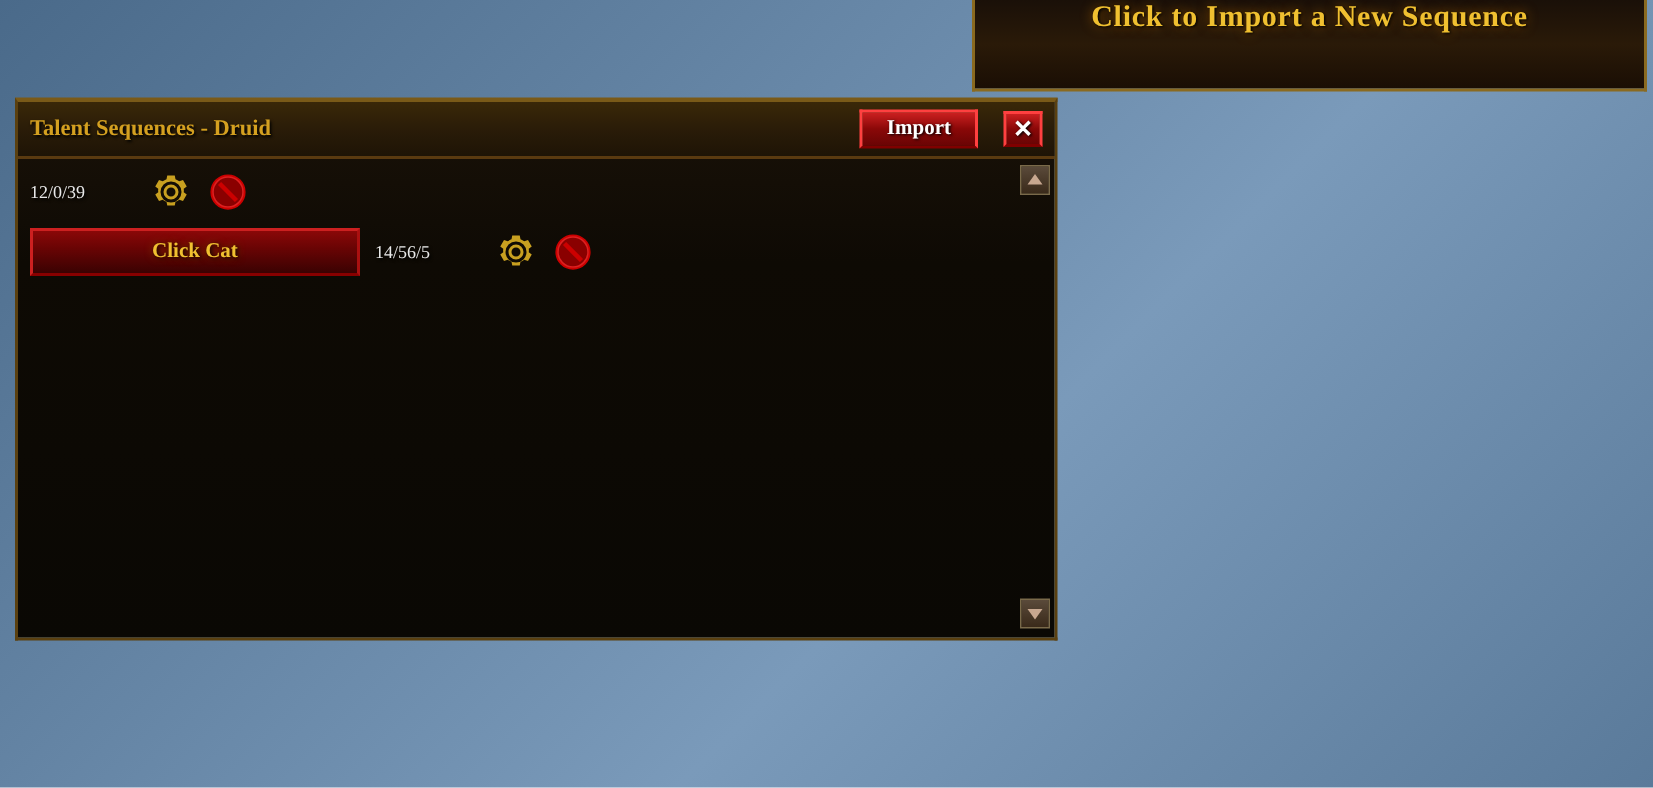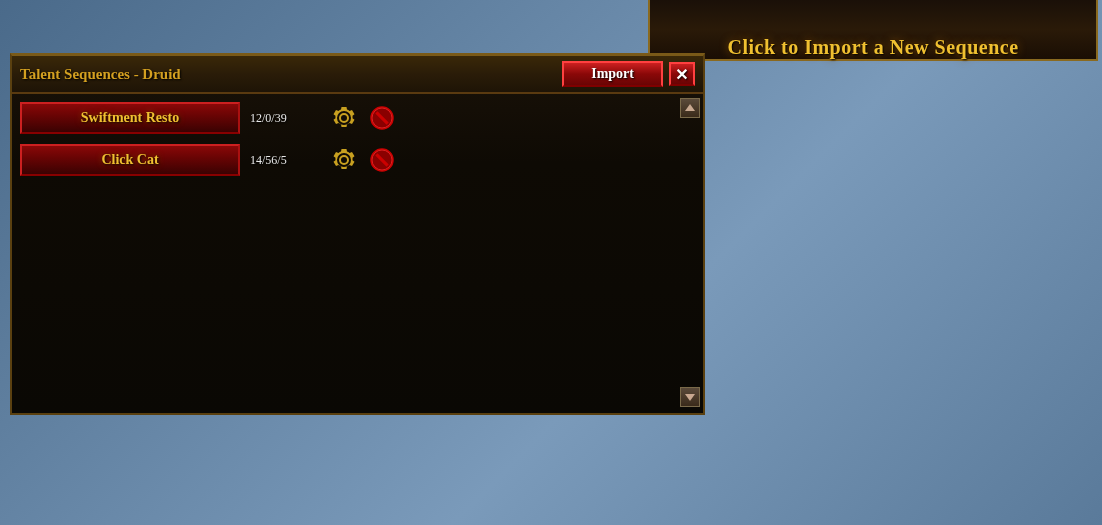--- a/index.html
+++ b/index.html
@@ -18,38 +18,38 @@
     .import-tooltip {
       position: absolute;
       top: 0;
       right: 4px;
       width: 450px;
       height: 61px;
       background: linear-gradient(180deg, #1a1008 0%, #2a1a08 50%, #1a0e04 100%);
       border: 2px solid #8a6a20;
       border-top: none;
       display: flex;
-      align-items: flex-end;
+      align-items: flex-start;
       justify-content: center;
       cursor: pointer;
     }
 
     .import-tooltip-text {
       color: #f0c030;
       font-size: 20px;
       font-weight: bold;
       font-family: 'Times New Roman', serif;
       text-shadow: 1px 1px 2px #000, 0 0 8px #8a5000;
       letter-spacing: 0.5px;
     }
 
     
     .main-panel {
       position: absolute;
-      top: 53px;
+      top: 65px;
       left: 10px;
       width: 695px;
       height: 362px;
       background: linear-gradient(180deg, #1a1208 0%, #0e0a04 30%, #0a0804 100%);
       border: 2px solid #5a4010;
       border-top: 3px solid #7a5a18;
     }
 
     
     .panel-header {
@@ -71,24 +71,24 @@
     }
 
     .import-btn {
       background: linear-gradient(180deg, #cc2020 0%, #8a0808 50%, #6a0404 100%);
       border: 2px solid #ff4040;
       border-bottom-color: #800000;
       color: #ffffff;
       font-size: 14px;
       font-weight: bold;
       font-family: 'Times New Roman', serif;
-      padding: 3px 27px;
-      cursor: pointer;
-      text-shadow: 1px 1px 2px #000;
-      margin-right: 6px;
+      padding: 3px 16px;
+      cursor: pointer;
+      text-shadow: 1px 1px 2px #000;
+      margin-right: 17px;
     }
 
     .close-btn {
       background: linear-gradient(180deg, #cc2020 0%, #8a0808 50%, #6a0404 100%);
       border: 2px solid #ff4040;
       border-bottom-color: #800000;
       color: #ffffff;
       font-size: 16px;
       font-weight: bold;
       font-family: 'Times New Roman', serif;
@@ -193,21 +193,20 @@
     <span class="panel-title">Talent Sequences - Druid</span>
     <button class="import-btn">Import</button>
     <div class="close-btn">
       <span>✕</span>
     </div>
   </div>
 
   <div class="panel-content">
 
     <div class="sequence-row">
-      <button class="sequence-name-btn">Swiftment Resto</button>
       <span class="sequence-points">12/0/39</span>
 
       <div class="gear-icon">
         <svg width="26" height="26" viewBox="0 0 26 26">
           <g class="gear-svg" fill="#c8a020">
             <path d="M13 8a5 5 0 100 10A5 5 0 0013 8zm0 2a3 3 0 110 6 3 3 0 010-6z"></path>
             <path d="M10.5 2l-.5 2.5a8 8 0 00-2.5 1.4L5 5l-2.5 4.3 2 1.5a8 8 0 000 2.4L2.5 14.7 5 19l2.5-.9A8 8 0 0010 19.5l.5 2.5h5l.5-2.5a8 8 0 002.5-1.4l2.5.9 2.5-4.3-2-1.5a8 8 0 000-2.4l2-1.5L21 5l-2.5.9A8 8 0 0016 4.5L15.5 2zM13 6a7 7 0 110 14A7 7 0 0113 6z"></path>
           </g>
         </svg>
       </div>

